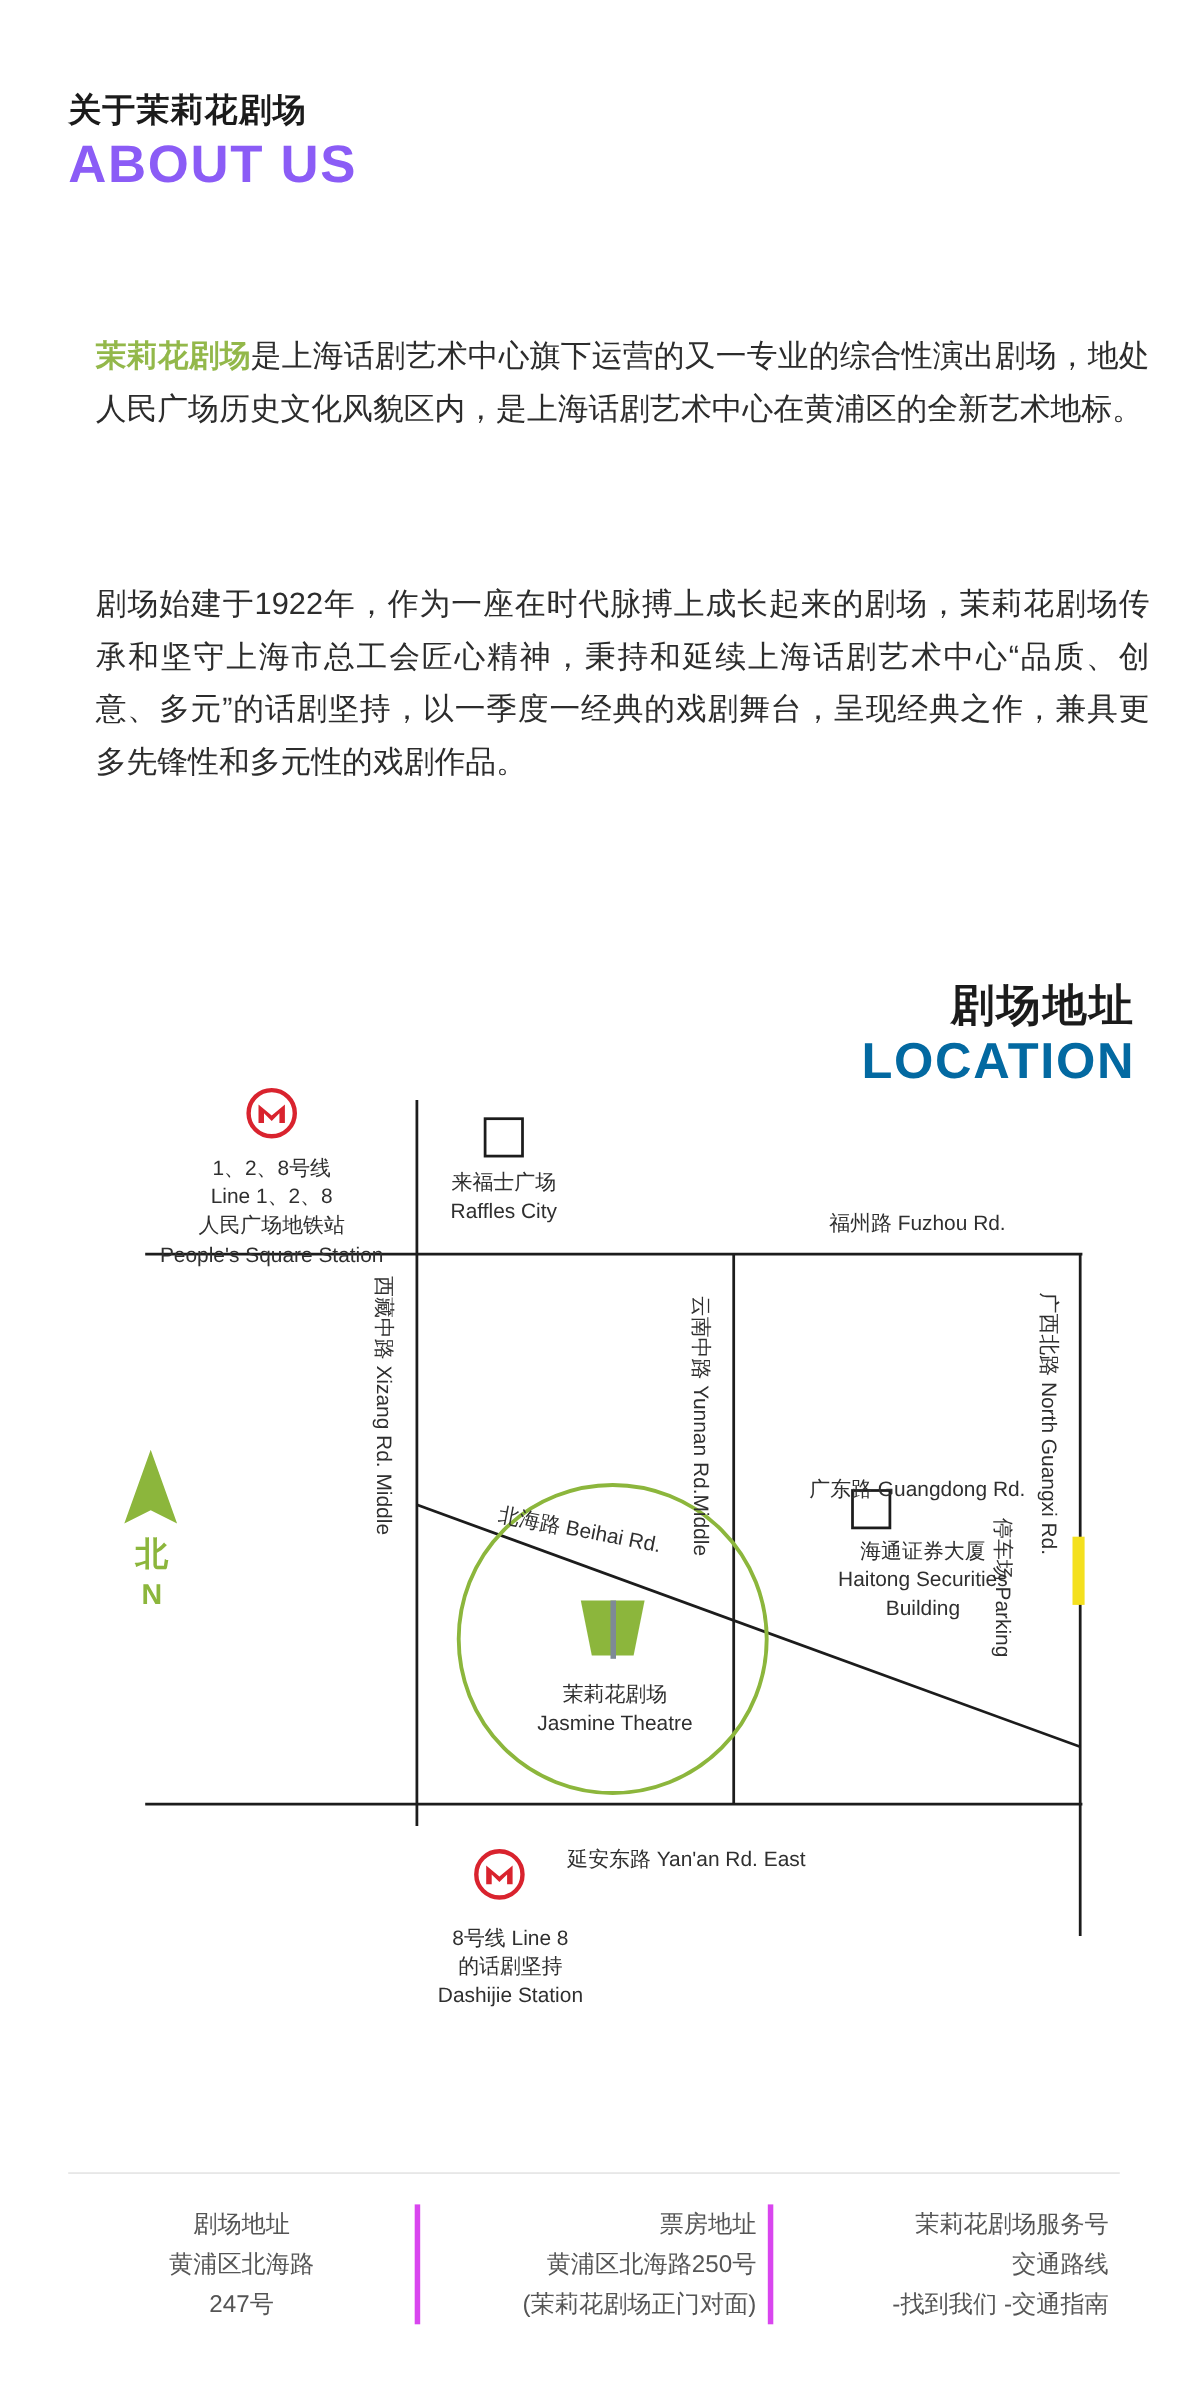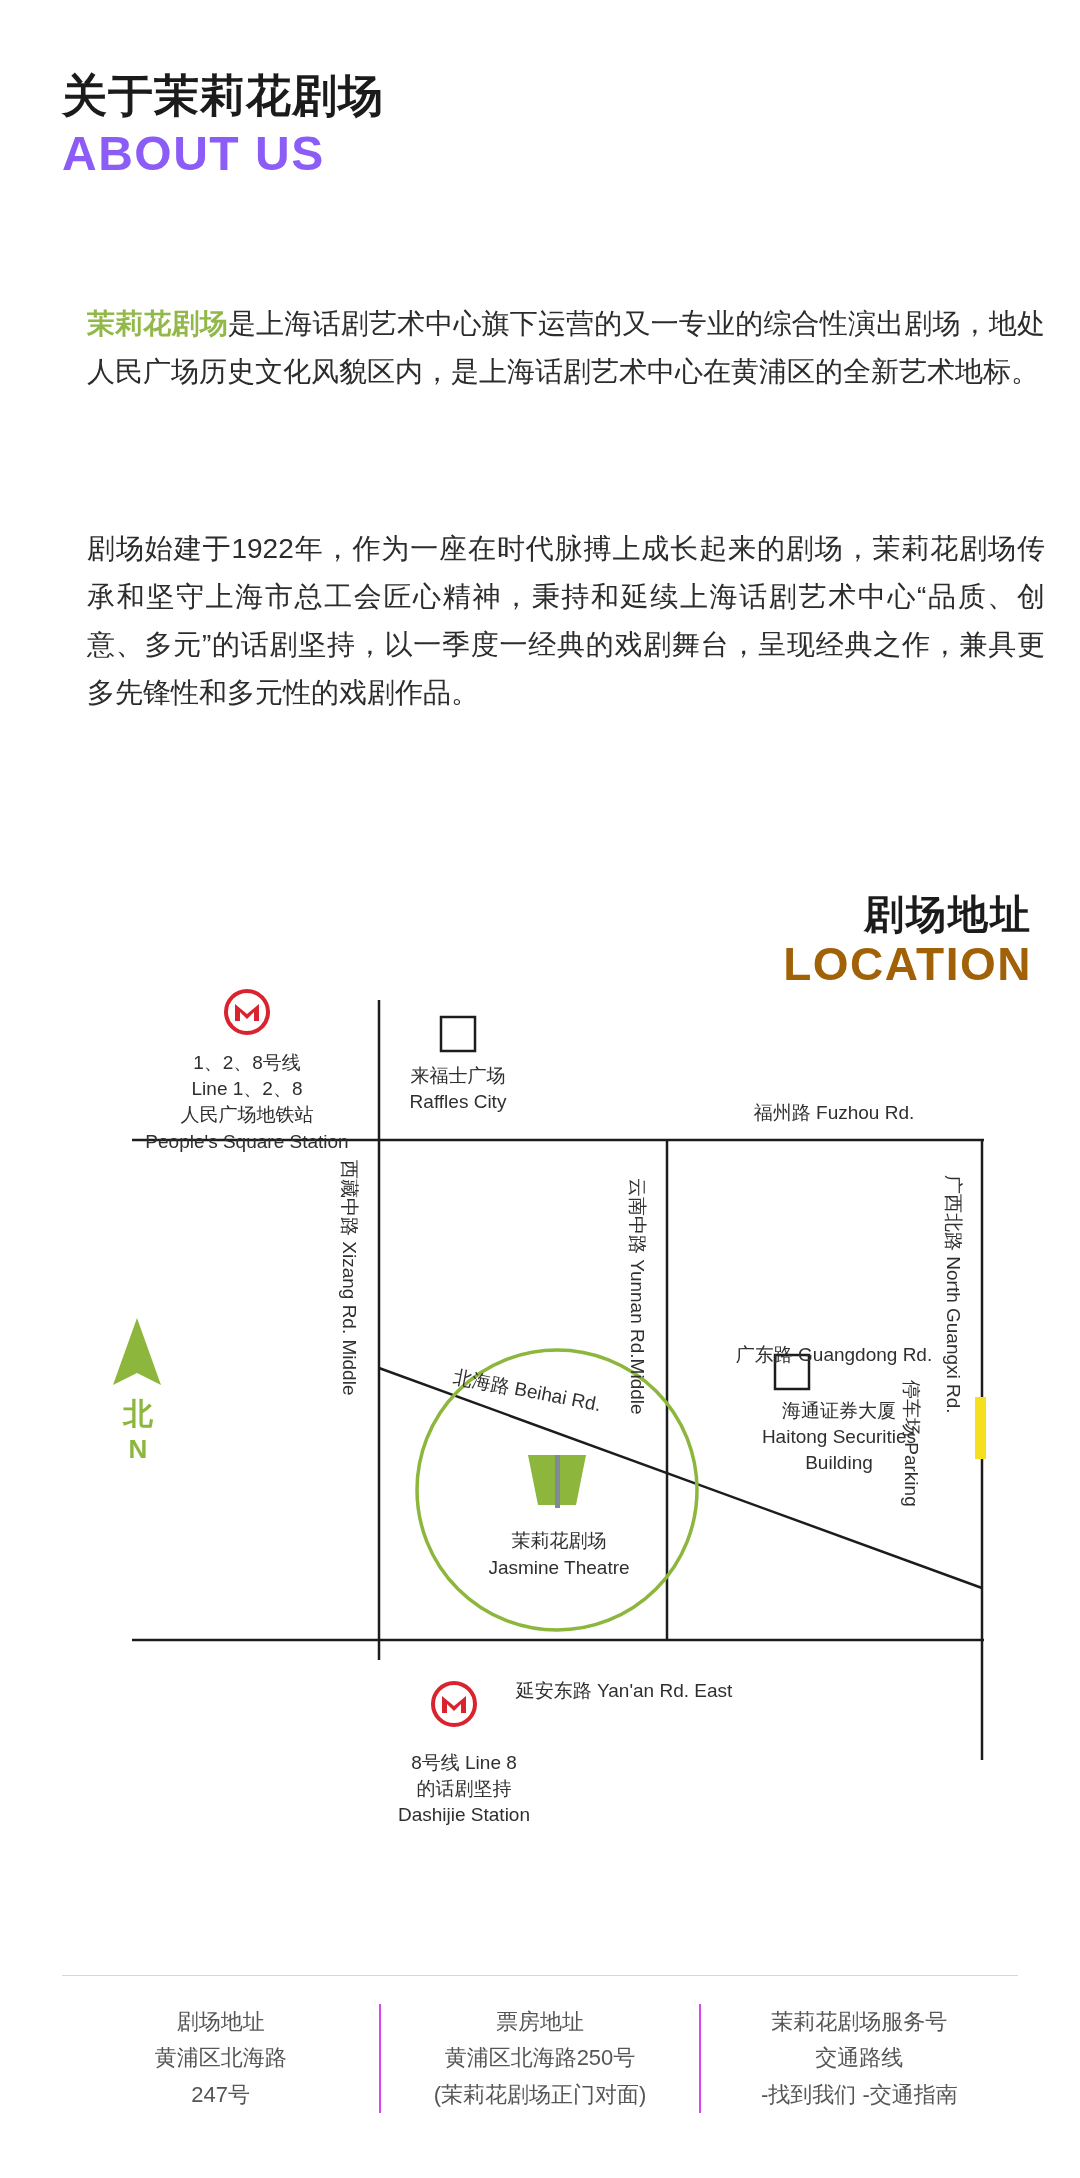--- a/index.html
+++ b/index.html
@@ -20,25 +20,26 @@
     inset: 0;
   }
 
   
   .about-head {
     position: absolute;
     left: 62px;
     top: 68px;
   }
   .about-head .cn {
-    font-size: 45px;
+    font-size: 30px;
     font-weight: bold;
     letter-spacing: 1px;
     line-height: 1.25;
     color: #1b1b1b;
+    margin-top: 14px;
   }
   .about-head .en {
     font-size: 48px;
     font-weight: bold;
     letter-spacing: 1.5px;
     line-height: 1.15;
     color: #8b5cf6;
     margin-top: 2px;
   }
 
@@ -72,21 +73,21 @@
     font-weight: bold;
     letter-spacing: 2px;
     line-height: 1.2;
     color: #1b1b1b;
   }
   .loc-head .en {
     font-size: 46px;
     font-weight: bold;
     letter-spacing: 1.5px;
     line-height: 1.15;
-    color: #a16207;
+    color: #0369a1;
   }
 
   
   .map-wrap {
     position: absolute;
     left: 4px;
     top: 960px;
     width: 1080px;
     height: 980px;
   }
@@ -147,21 +148,22 @@
   }
   .footer .col {
     flex: 1;
     text-align: center;
     font-size: 22px;
     line-height: 1.65;
     color: #555555;
     padding: 0 10px;
   }
   .footer .col + .col {
-    border-left: 2px solid #d946ef;
+    border-left: 5px solid #d946ef;
+    text-align: right;
   }
 </style>
 </head>
 <body>
 
 <div class="page">
 
   <div class="about-head">
     <div class="cn">关于茉莉花剧场</div>
     <div class="en">ABOUT US</div>

